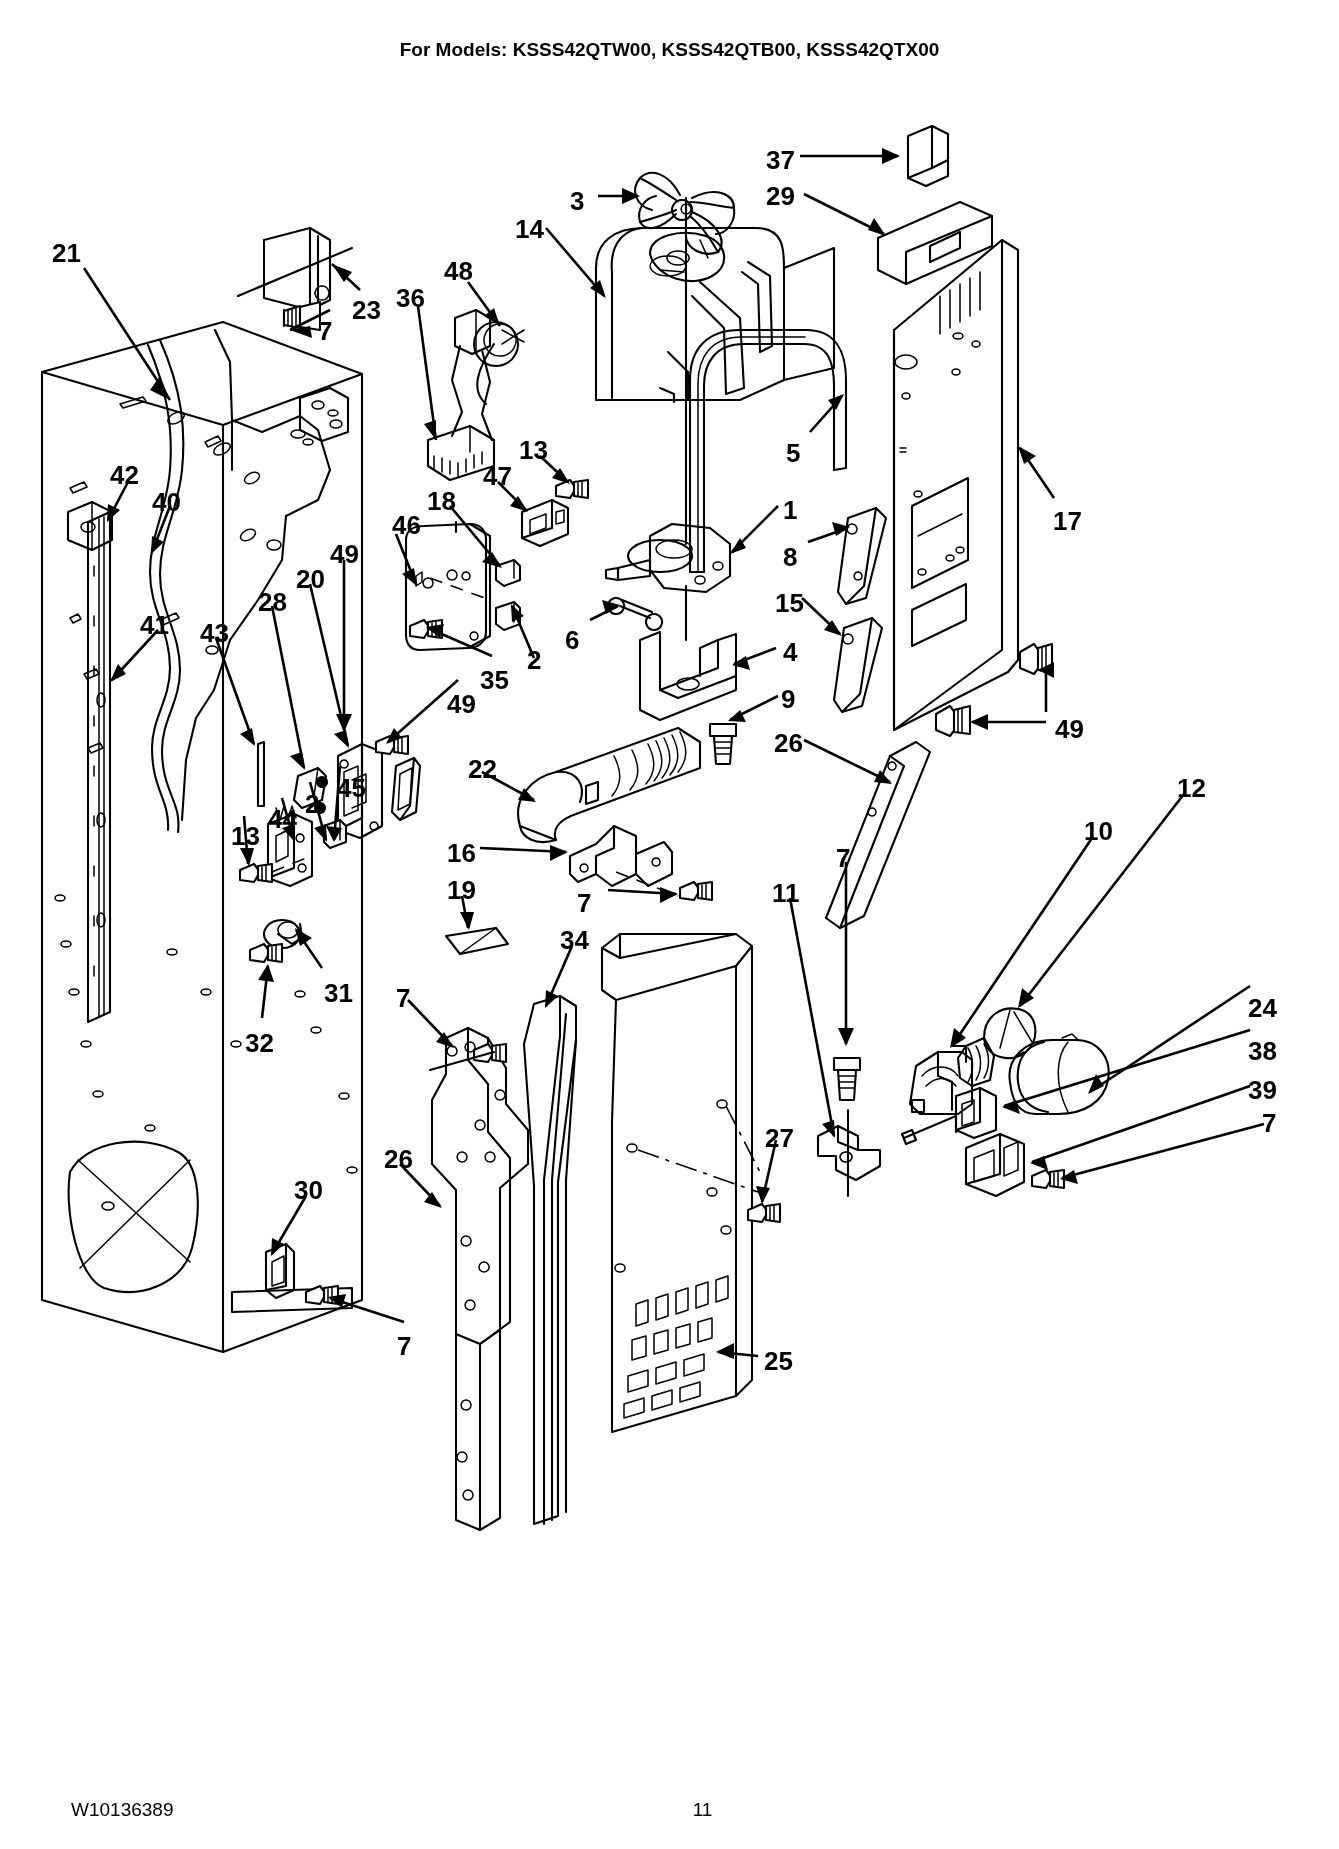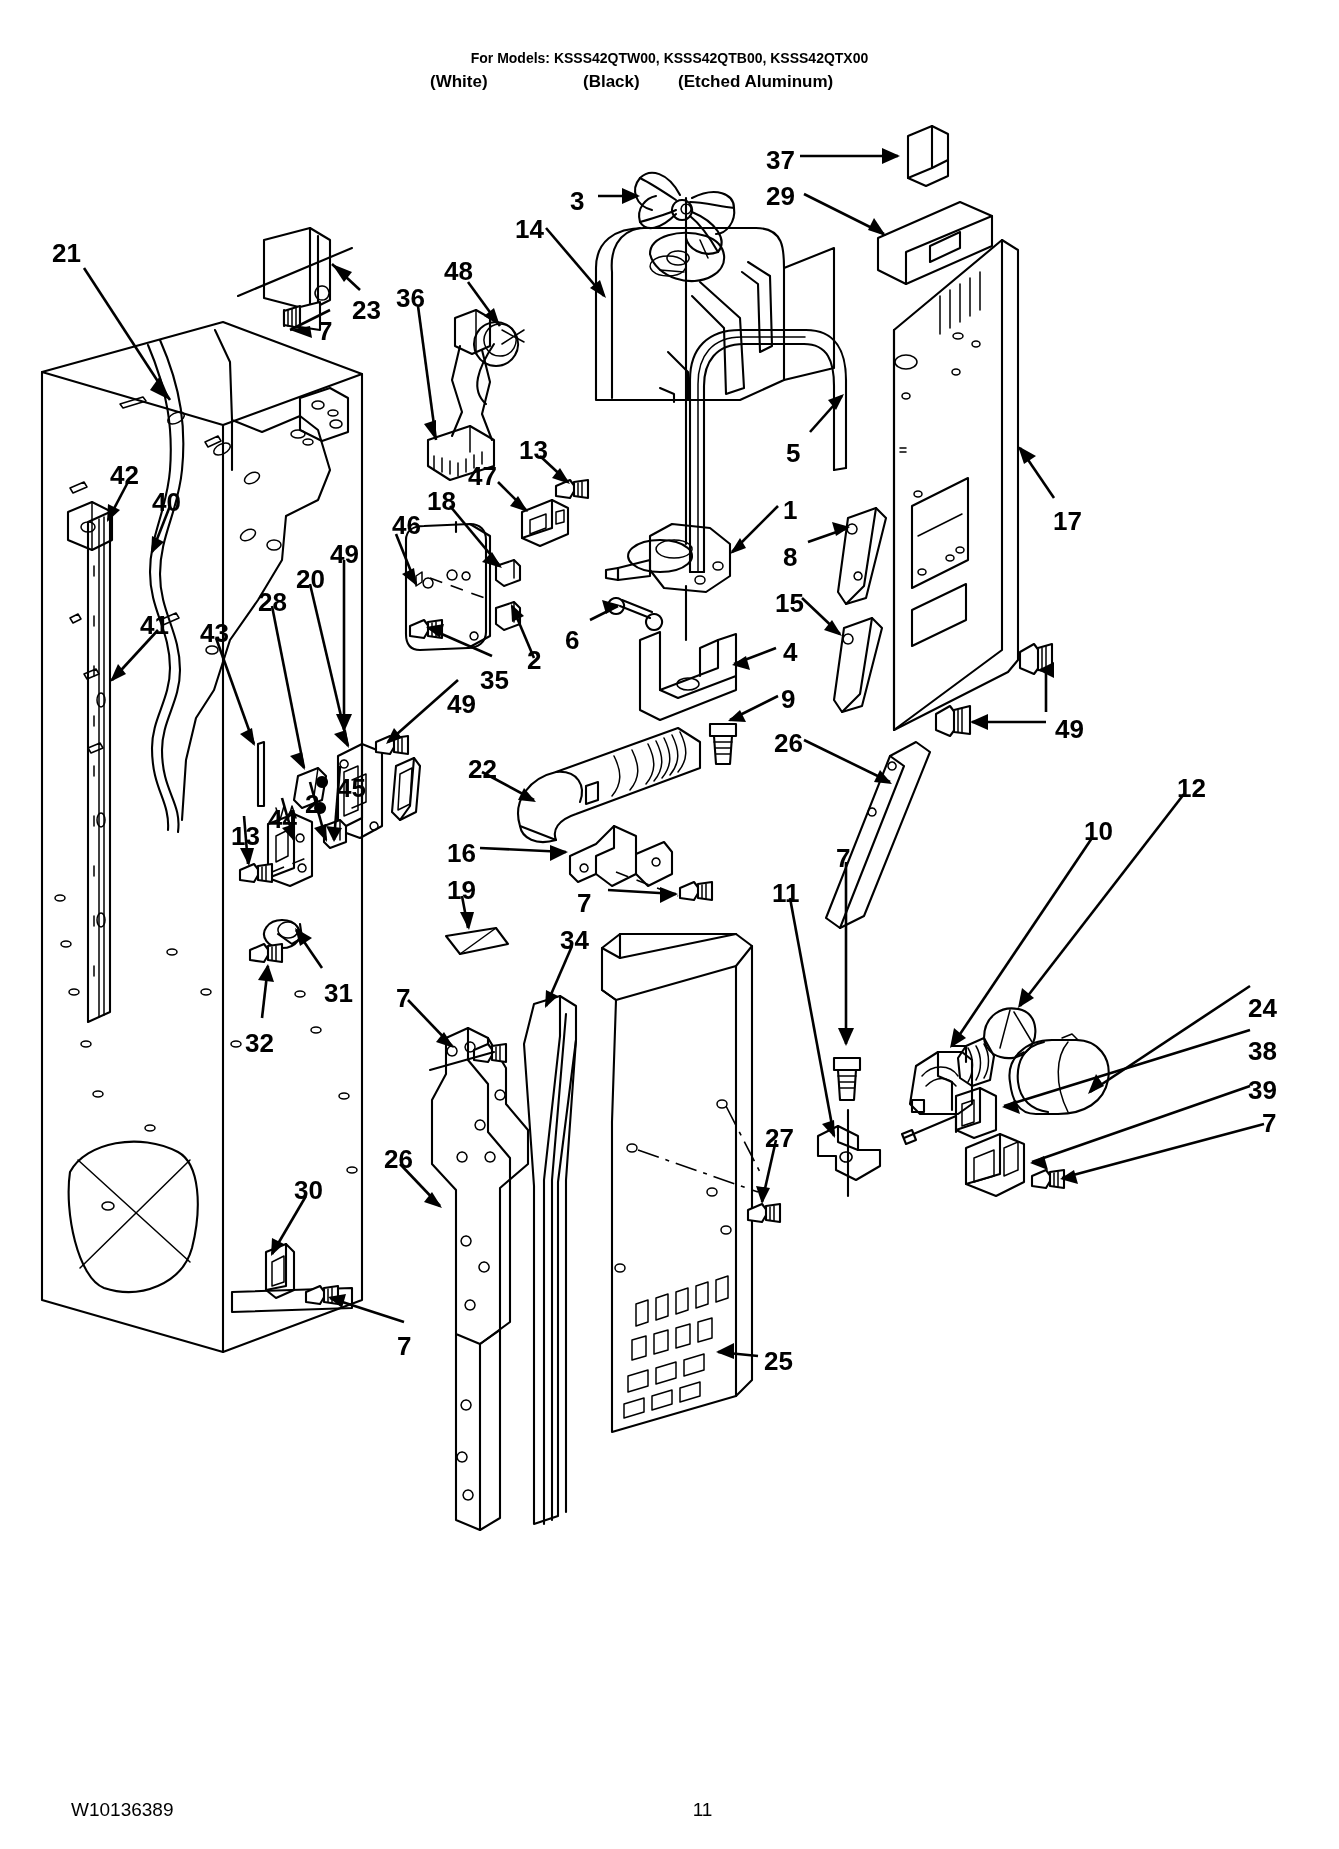--- a/index.html
+++ b/index.html
@@ -30,23 +30,23 @@
   }
   #doc-title {
     font-size: 40px;
     font-weight: bold;
     letter-spacing: -0.5px;
     line-height: 1.05;
     margin: 0;
     white-space: nowrap;
   }
   #doc-models {
-    font-size: 14px;
+    font-size: 19px;
     font-weight: bold;
-    margin-top: 20px;
+    margin-top: 9px;
     white-space: nowrap;
   }
   #finish-row {
     position: relative;
     height: 26px;
     margin-top: 6px;
     font-size: 17px;
     font-weight: bold;
   }
   .finish {
@@ -133,25 +133,20 @@
   svg .fillk { fill: #000; stroke: none; }
   svg .fillw { fill: #fff; stroke: #000; stroke-width: 2.1; stroke-linejoin: round; }
 </style>
 </head>
 <body>
 
 <div id="page">
 
   <div id="header">
     <div id="doc-models">For Models: KSSS42QTW00, KSSS42QTB00, KSSS42QTX00</div>
-    <div id="finish-row">
-        <div class="finish" style="left: 430px;">(White)</div>
-        <div class="finish" style="left: 583px;">(Black)</div>
-        <div class="finish" style="left: 678px;">(Etched Aluminum)</div>
-      </div>
   </div>
 
   <div id="diagram">
 
     <svg id="art" width="1339" height="1849" viewBox="0 0 1339 1849" aria-hidden="true">
 
       <g>
         <path class="ln" d="M42 372 L223 322 L362 374 L362 1300 L223 1352 L42 1300 Z"></path>
         <path class="ln" d="M42 372 L223 425 L223 1352"></path>
         <path class="ln" d="M223 425 L362 374"></path>
@@ -869,21 +864,21 @@
         <div class="callout" style="left: 318px; top: 318px;">7</div>
         <div class="callout" style="left: 396px; top: 285px;">36</div>
         <div class="callout" style="left: 444px; top: 258px;">48</div>
         <div class="callout" style="left: 570px; top: 188px;">3</div>
         <div class="callout" style="left: 515px; top: 216px;">14</div>
         <div class="callout" style="left: 766px; top: 147px;">37</div>
         <div class="callout" style="left: 766px; top: 183px;">29</div>
         <div class="callout" style="left: 786px; top: 440px;">5</div>
         <div class="callout" style="left: 1053px; top: 508px;">17</div>
         <div class="callout" style="left: 519px; top: 437px;">13</div>
-        <div class="callout" style="left: 468px; top: 463px; text-align: center;">47</div>
+        <div class="callout" style="left: 483px; top: 463px; text-align: center;">47</div>
         <div class="callout" style="left: 427px; top: 488px;">18</div>
         <div class="callout" style="left: 392px; top: 512px;">46</div>
         <div class="callout" style="left: 110px; top: 462px;">42</div>
         <div class="callout" style="left: 152px; top: 489px;">40</div>
         <div class="callout" style="left: 330px; top: 541px;">49</div>
         <div class="callout" style="left: 296px; top: 566px;">20</div>
         <div class="callout" style="left: 258px; top: 589px;">28</div>
         <div class="callout" style="left: 140px; top: 612px;">41</div>
         <div class="callout" style="left: 200px; top: 620px;">43</div>
         <div class="callout" style="left: 783px; top: 497px;">1</div>

